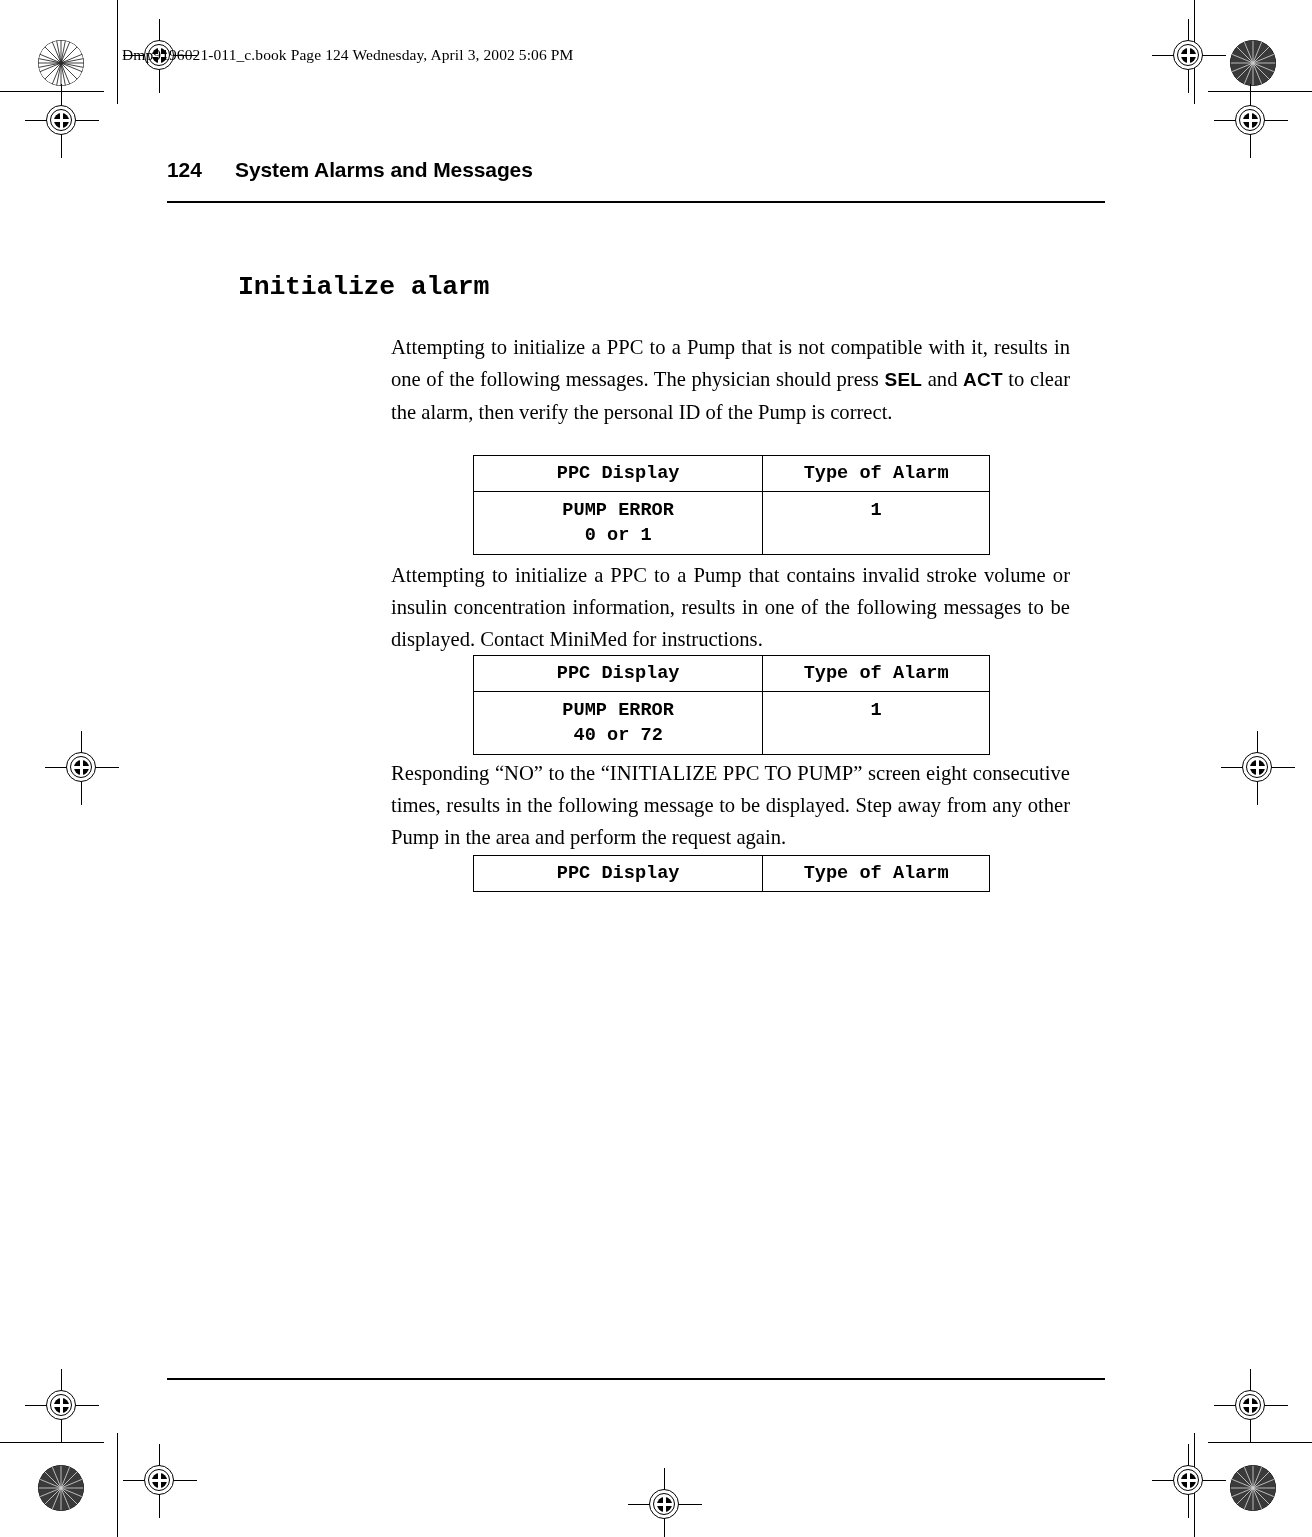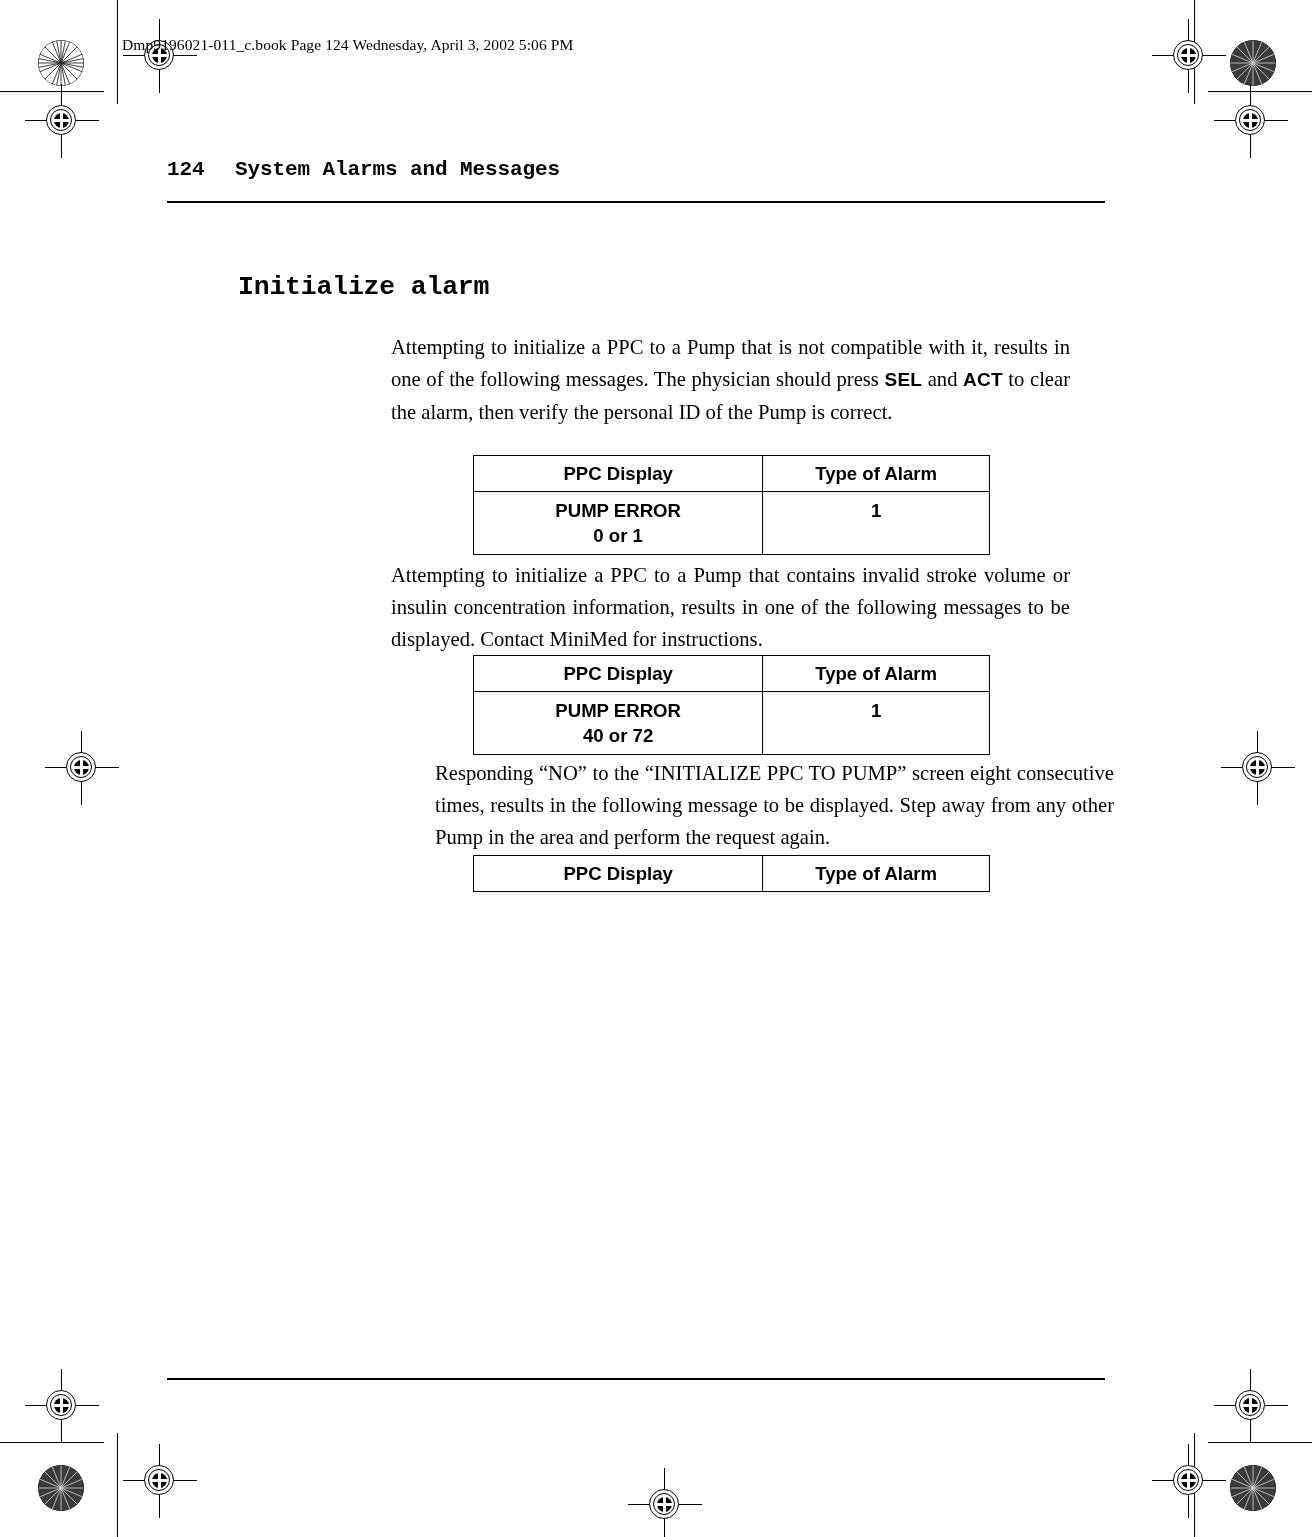--- a/index.html
+++ b/index.html
@@ -98,33 +98,33 @@
   .cropline {
     position: absolute;
     background: #000;
     pointer-events: none;
   }
 
   
   .filestamp {
     position: absolute;
     left: 122px;
-    top: 36px;
+    top: 46px;
     font-family: "Liberation Serif", serif;
     font-size: 15.5px;
     letter-spacing: 0.1px;
     white-space: nowrap;
     text-align: center;
   }
 
   .pagehead {
     position: absolute;
     left: 167px;
     top: 158px;
-    font-family: Liberation Mono, monospace;
+    font-family: Liberation Sans, sans-serif;
     font-weight: bold;
     font-size: 21px;
     letter-spacing: -0.1px;
     white-space: nowrap;
   }
   .pagehead .pagenum { display: inline-block; width: 68px; }
 
   .headrule {
     position: absolute;
     left: 167px;
@@ -165,28 +165,28 @@
   }
   .para .kb {
     font-family: "Liberation Sans", sans-serif;
     font-weight: bold;
     font-size: 19px;
     letter-spacing: 0.2px;
   }
 
   .p1 { top: 331px; }
   .p2 { top: 559px; }
-  .p3 { top: 757px; margin-left: 44px; }
+  .p3 { top: 757px; }
 
   .alarm-table {
     position: absolute;
     left: 473px;
     width: 517px;
     border-collapse: collapse;
-    font-family: Liberation Sans, sans-serif;
+    font-family: Liberation Mono, monospace;
   }
   .alarm-table td {
     border: 1.6px solid #000;
     font-weight: bold;
     font-size: 18.6px;
     text-align: center;
     padding: 0;
     vertical-align: top;
     line-height: 25px;
   }

